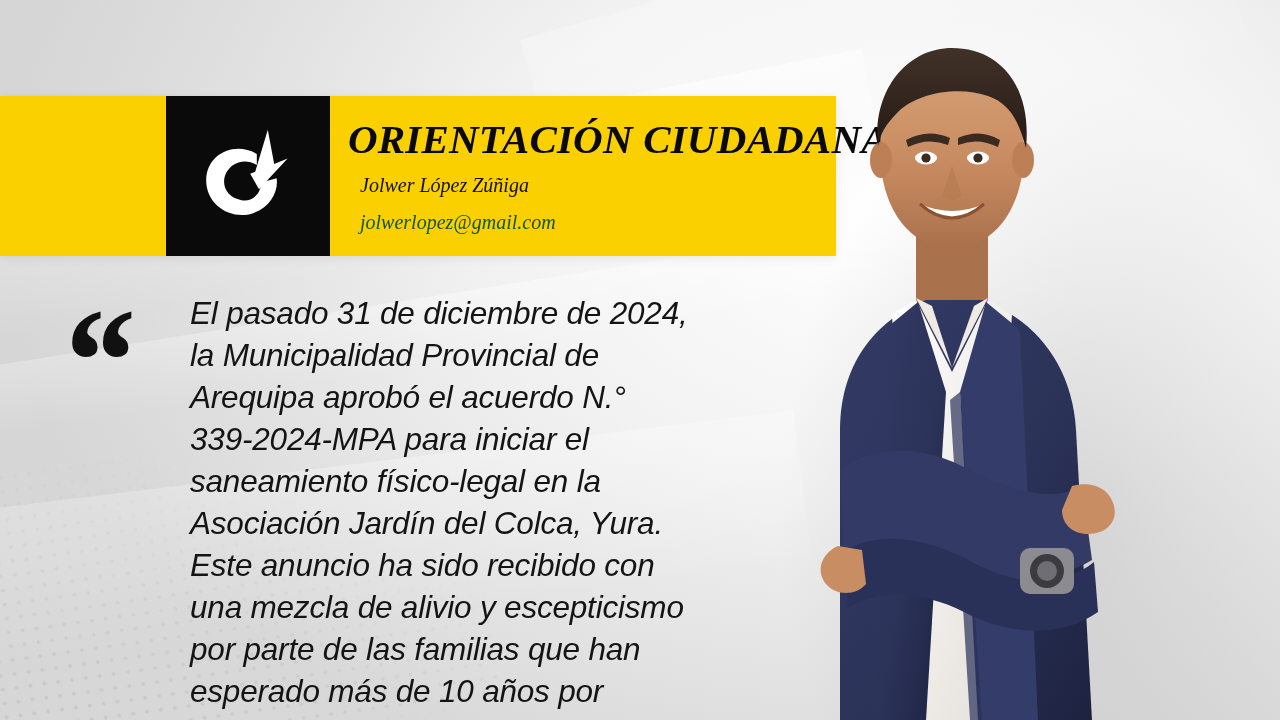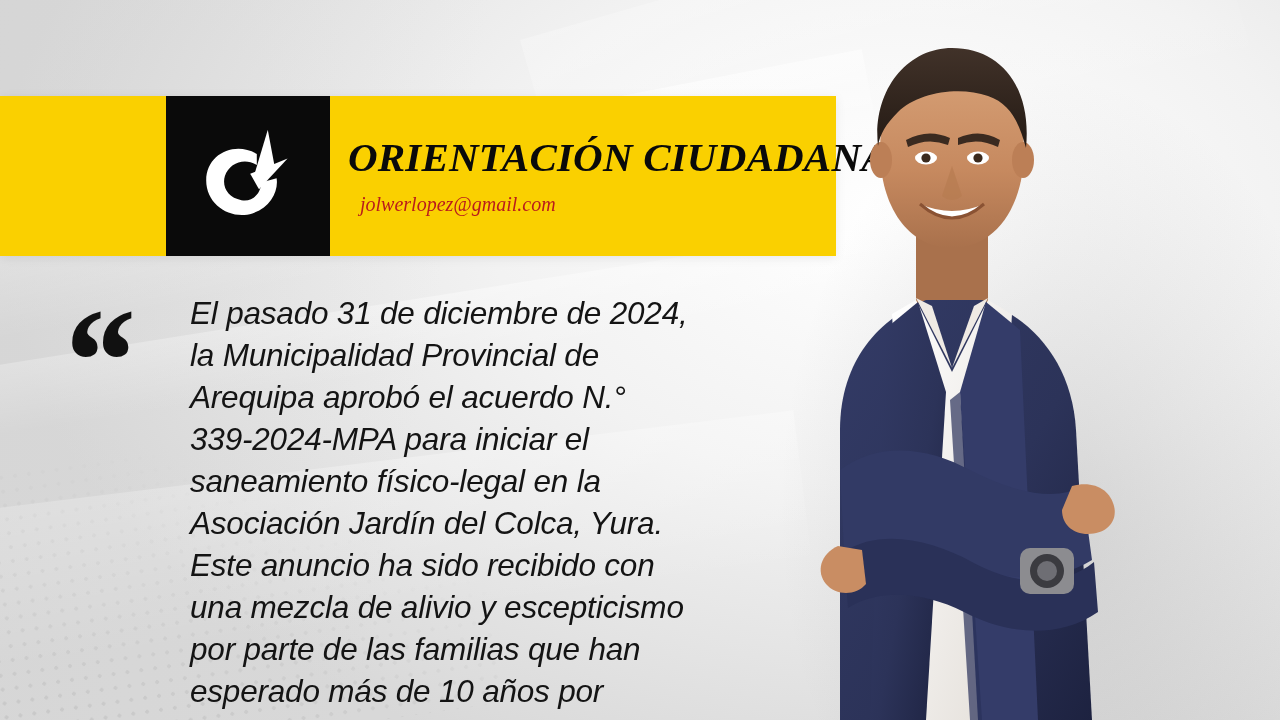--- a/index.html
+++ b/index.html
@@ -108,21 +108,21 @@
     color: #111;
     margin-top: 12px;
     padding-left: 12px;
   }
 
   .banner-email {
     font-family: "Liberation Serif", serif;
     font-style: italic;
     font-weight: 400;
     font-size: 20px;
-    color: #b91c1c;
+    color: #14532d;
     margin-top: 14px;
     padding-left: 12px;
   }
 
   
   .quote-mark {
     position: absolute;
     left: 58px;
     top: 286px;
     font-family: "Liberation Serif", serif;
@@ -192,20 +192,21 @@
           <path d="M68 8 L56 48 L74 40 Z" fill="#ffffff"></path>
           <path d="M58 30 C38 18, 12 30, 12 54 C12 76, 34 90, 54 84 C70 79, 78 64, 76 52
                    L62 56 C62 66, 54 74, 44 72 C32 70, 26 60, 29 50 C33 38, 47 33, 58 40 Z" fill="#ffffff"></path>
           <path d="M52 48 L86 34 L60 62 Z" fill="#ffffff"></path>
         </svg>
       </span>
     </div>
 
     <div class="banner-text">
       <div class="banner-title">ORIENTACIÓN CIUDADANA</div>
+      <div class="banner-name">Jolwer López Zúñiga</div>
       <div class="banner-email">jolwerlopez@gmail.com</div>
     </div>
   </div>
 
   <div class="quote-mark">“</div>
   <div class="quote-text">El pasado 31 de diciembre de 2024,
 la Municipalidad Provincial de
 Arequipa aprobó el acuerdo N.°
 339-2024-MPA para iniciar el
 saneamiento físico-legal en la

